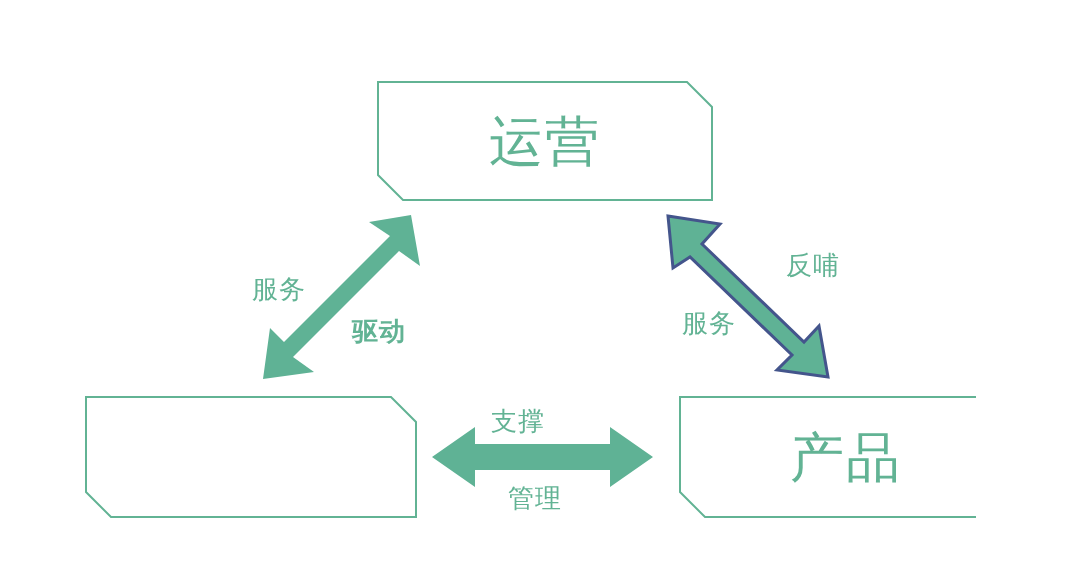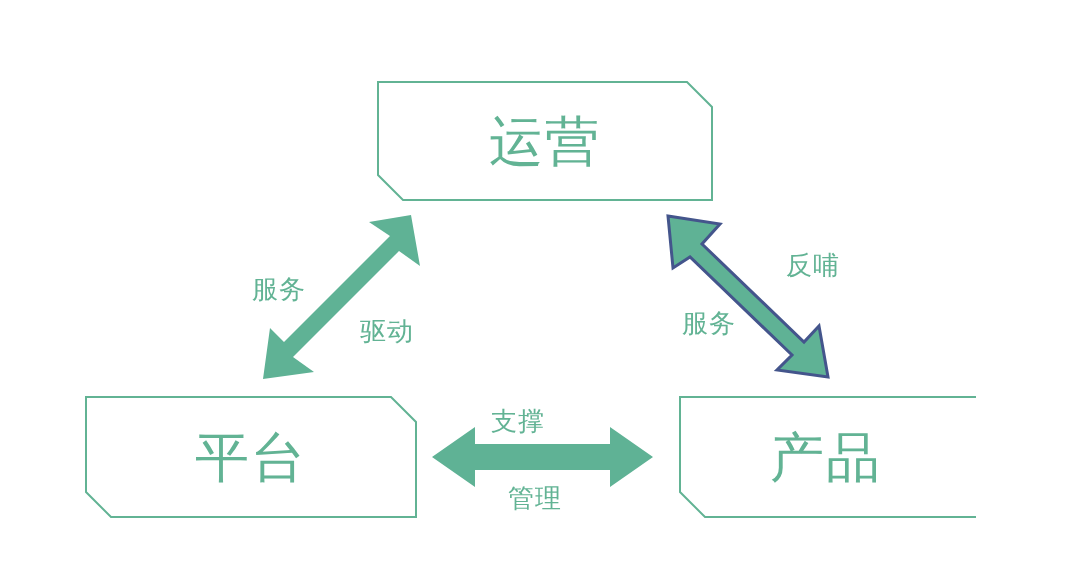--- a/index.html
+++ b/index.html
@@ -45,25 +45,25 @@
     font-size: 26px;
     line-height: 1;
     color: #62B394;
     white-space: nowrap;
     letter-spacing: 1px;
     user-select: none;
   }
   
   #node-operations { left: 378px; top: 82px;  width: 334px; height: 118px; }
   #node-platform   { left: 86px;  top: 397px; width: 330px; height: 120px; }
-  #node-product    { left: 660px; top: 397px; width: 332px; height: 120px; }
+  #node-product    { left: 680px; top: 397px; width: 332px; height: 120px; }
 
   
   #label-service-left { left: 252px; top: 276px; }
-  #label-drive        { left: 360px; top: 318px; }
+  #label-drive        { left: 352px; top: 318px; font-weight: bold; }
   #label-feedback     { left: 786px; top: 252px; }
   #label-service-right{ left: 682px; top: 310px; }
   #label-support      { left: 491px; top: 408px; }
   #label-manage       { left: 508px; top: 485px; text-align: center; }
 </style>
 </head>
 <body>
 
 <div id="canvas">
 
@@ -85,23 +85,20 @@
   <svg class="svg-layer" viewBox="0 0 1080 588">
     <polygon points="378,82 687,82 712,107 712,200 403,200 378,175" fill="#ffffff" stroke="#62B394" stroke-width="2"></polygon>
     <polygon points="86,397 391,397 416,422 416,517 111,517 86,492" fill="#ffffff" stroke="#62B394" stroke-width="2"></polygon>
     <polygon points="680,397 987,397 1012,422 1012,517 705,517 680,492" fill="#ffffff" stroke="#62B394" stroke-width="2"></polygon>
   </svg>
 
   <div class="node-box" id="node-operations">
     <span class="node-label">运营</span>
   </div>
 
-  <div class="node-box" id="node-platform">
-    <span class="node-label">平台</span>
-  </div>
 
   <div class="node-box" id="node-product">
     <span class="node-label">产品</span>
   </div>
 
   <div class="edge-label" id="label-service-left">服务</div>
 
   <div class="edge-label" id="label-drive">驱动</div>
 
   <div class="edge-label" id="label-feedback">反哺</div>

